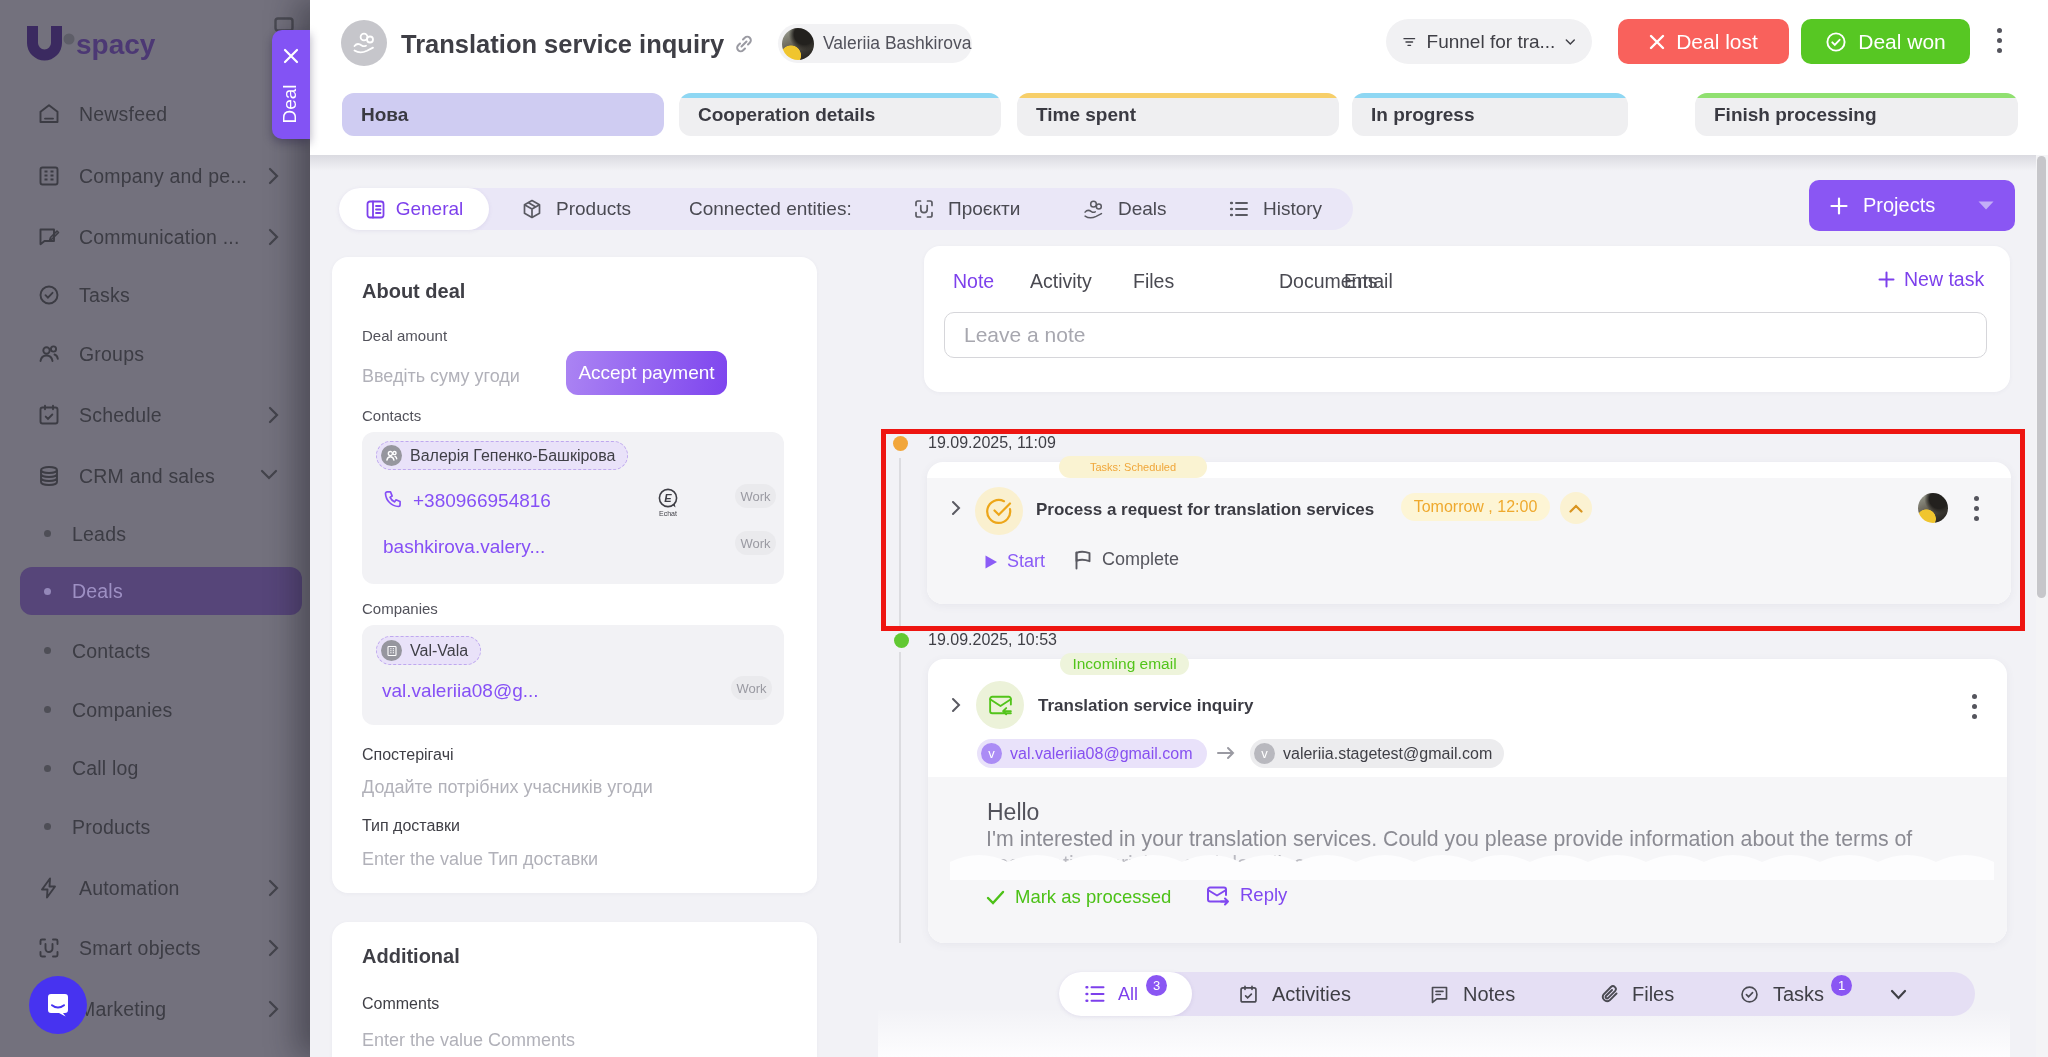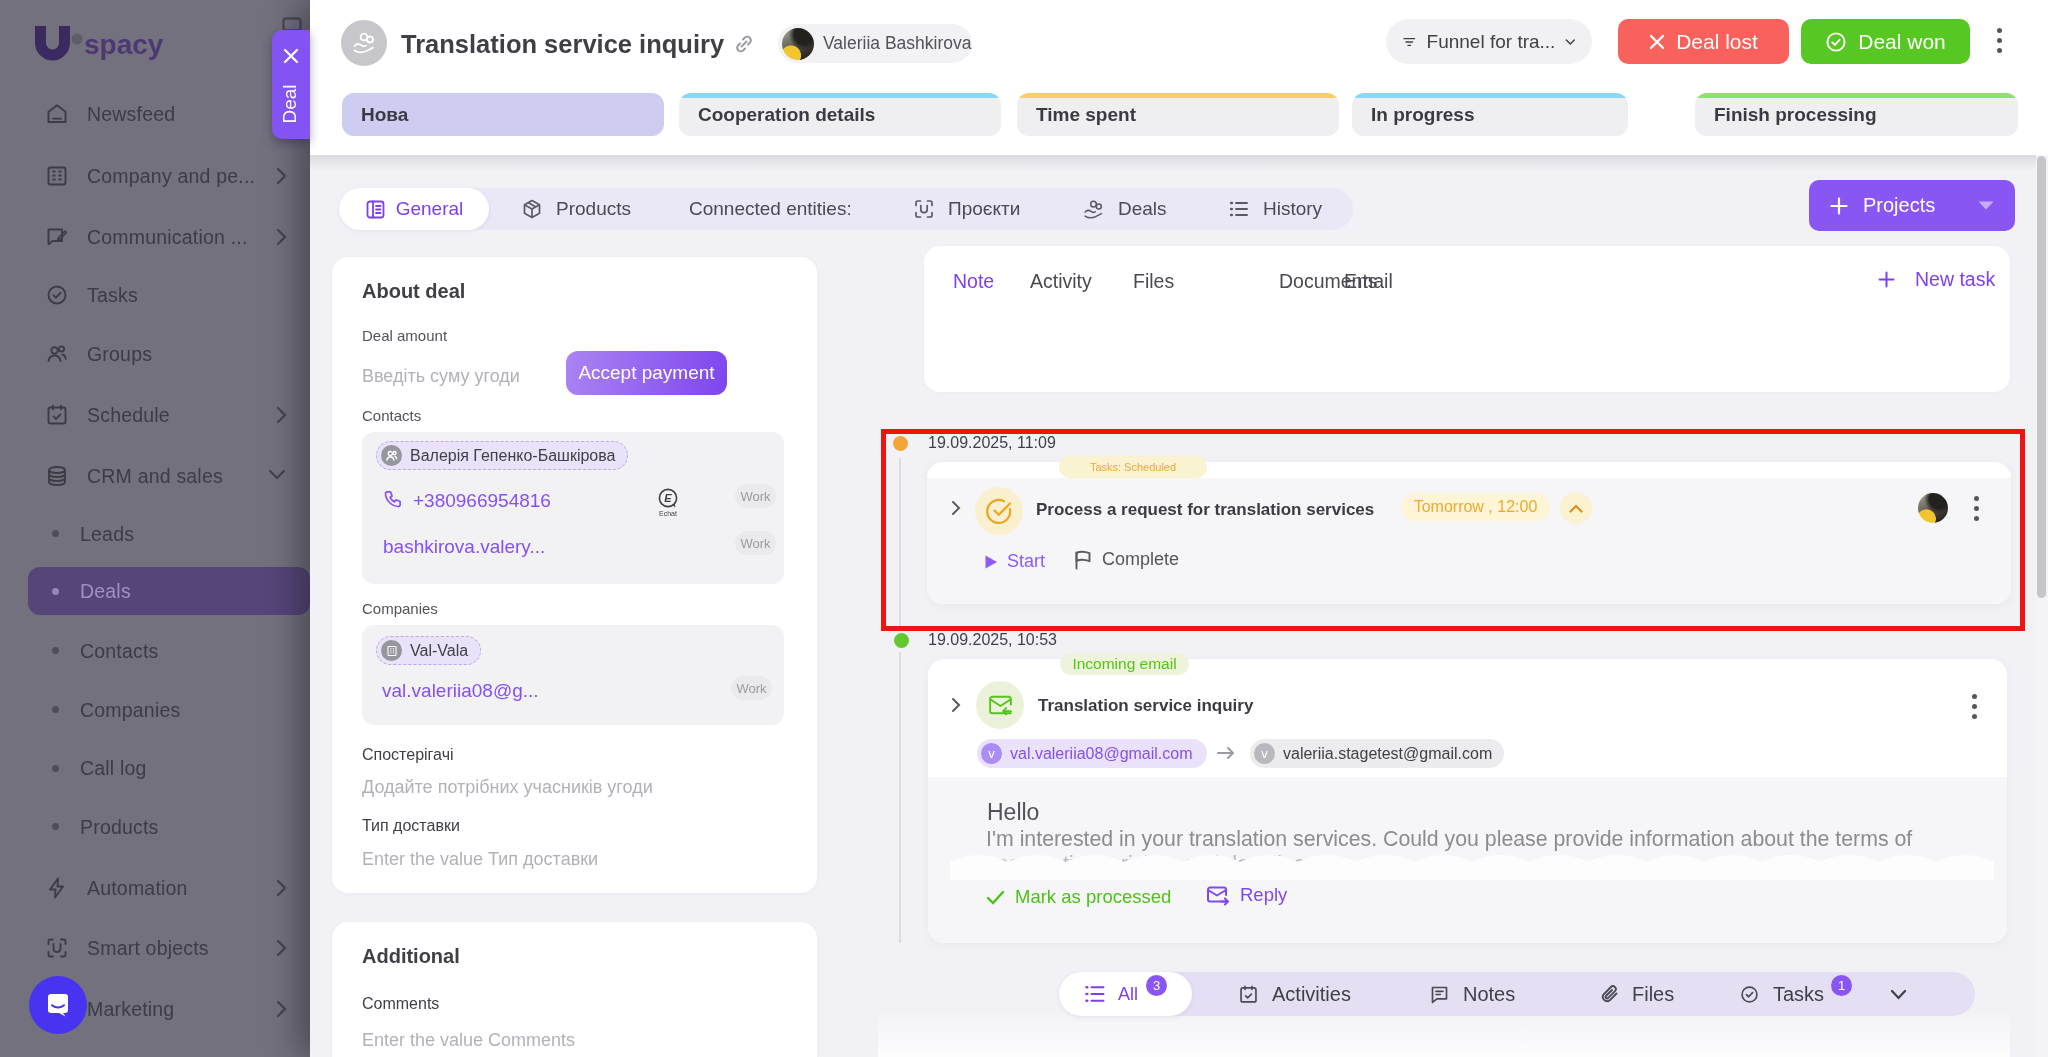--- a/index.html
+++ b/index.html
@@ -33,21 +33,21 @@
 .kebab b{display:block;width:5px;height:5px;border-radius:50%;background:#55555d;margin:0 0 5px}
 .av{border-radius:50%;background:
  radial-gradient(circle at 28% 86%, #f0c52e 0 27%, rgba(240,194,51,0) 29%),
  radial-gradient(circle at 70% 20%, #23211e 0 30%, rgba(35,33,30,0) 46%),
  linear-gradient(150deg,#a3a89c 0%,#6e6a5e 40%,#3a3731 70%,#1a1815 100%)}
 </style>
 </head>
 <body>
 <div id="app">
 
-<div id="sidebar" class="a" style="left:12px;top:0;width:310px;height:1057px;background:#73717d">
+<div id="sidebar" class="a" style="left:4px;top:0;width:310px;height:1057px;background:#73717d">
 
   <div class="a" style="left:22px;top:25px;width:180px;height:44px">
     <svg width="180" height="44" viewBox="0 0 180 44">
       <path d="M1 1 h11 v17 a6.5 6.5 0 0 0 13 0 V1 h11 v17 a17.5 17.5 0 0 1 -35 0 Z" fill="#3b2a60"></path>
       <circle cx="43" cy="14" r="5.5" fill="#5e5e68"></circle>
       <text x="50" y="29" font-family="Liberation Sans" font-size="28" font-weight="700" fill="#4c3874">spacy</text>
     </svg>
   </div>
 
   <svg class="a" style="left:270px;top:17px" width="20" height="15" viewBox="0 0 20 15">
@@ -333,25 +333,28 @@
 <div class="a" style="left:362px;top:945px;font-size:20px;font-weight:700;color:#3f3f46">Additional</div>
 <div class="a" style="left:362px;top:995px;font-size:16px;color:#3f3f46">Comments</div>
 <div class="ph" style="left:362px;top:1030px">Enter the value Comments</div>
 
 <div class="card" style="left:924px;top:246px;width:1086px;height:146px"></div>
 <div class="a" style="left:953px;top:270px;font-size:19.5px;color:#7d40ec">Note</div>
 <div class="a" style="left:1030px;top:270px;font-size:19.5px;color:#4a4a52">Activity</div>
 <div class="a" style="left:1133px;top:270px;font-size:19.5px;color:#4a4a52">Files</div>
 <div class="a" style="left:1279px;top:270px;font-size:19.5px;color:#4a4a52">Documents</div>
 <div class="a" style="left:1344px;top:270px;font-size:19.5px;color:#4a4a52">Email</div>
-<div class="a f" style="left:1878px;top:268px;gap:20px">
+<div class="a f" style="left:1878px;top:268px;gap:9px">
   <svg width="17" height="17" viewBox="0 0 17 17">
         <path d="M8.5 1.5v14M1.5 8.5h14" stroke="#7d40ec" stroke-width="2" stroke-linecap="round"></path>
       </svg>
   <span style="font-size:19.5px;color:#7d40ec">New task</span>
+</div>
+<div class="a" style="left:944px;top:312px;width:1043px;height:46px;border-radius:10px;border:1.6px solid #d6d6da;background:#fff">
+  <div style="margin:10px 0 0 19px;font-size:21px;color:#a7a7af">Leave a note</div>
 </div>
 
 <div class="a" style="left:899px;top:458px;width:2px;height:170px;background:#dcdce0"></div>
 <div class="a" style="left:899px;top:652px;width:2px;height:291px;background:#dcdce0"></div>
 
 <div class="a" style="left:893px;top:436px;width:15px;height:15px;border-radius:50%;background:#f2a63a"></div>
 <div class="a" style="left:928px;top:434px;font-size:16px;color:#3f3f46">19.09.2025, 11:09</div>
 <div class="tcard" style="left:927px;top:462px;width:1084px;height:142px"></div>
 <div class="a" style="left:927px;top:478px;width:1084px;height:126px;border-radius:0 0 16px 16px;background:#f6f6f8"></div>
 <div class="a f" style="left:1059px;top:456px;width:148px;height:22px;border-radius:11px;background:#faf3d2;justify-content:center;font-size:11px;color:#f0a63a;z-index:5">Tasks: Scheduled</div>

